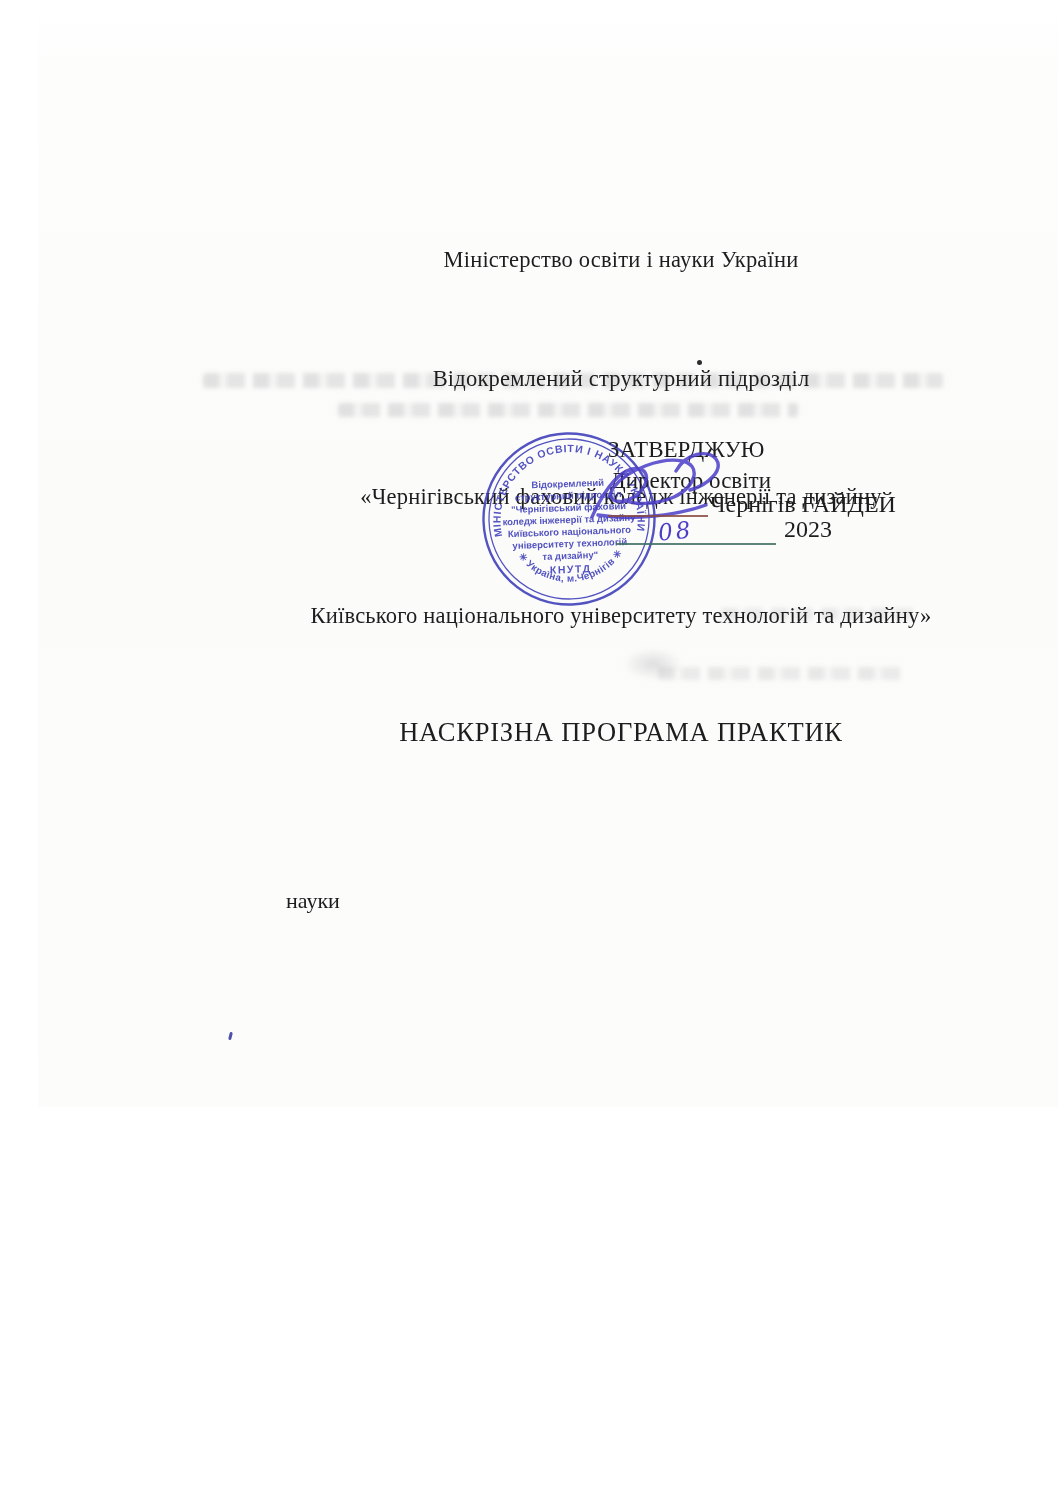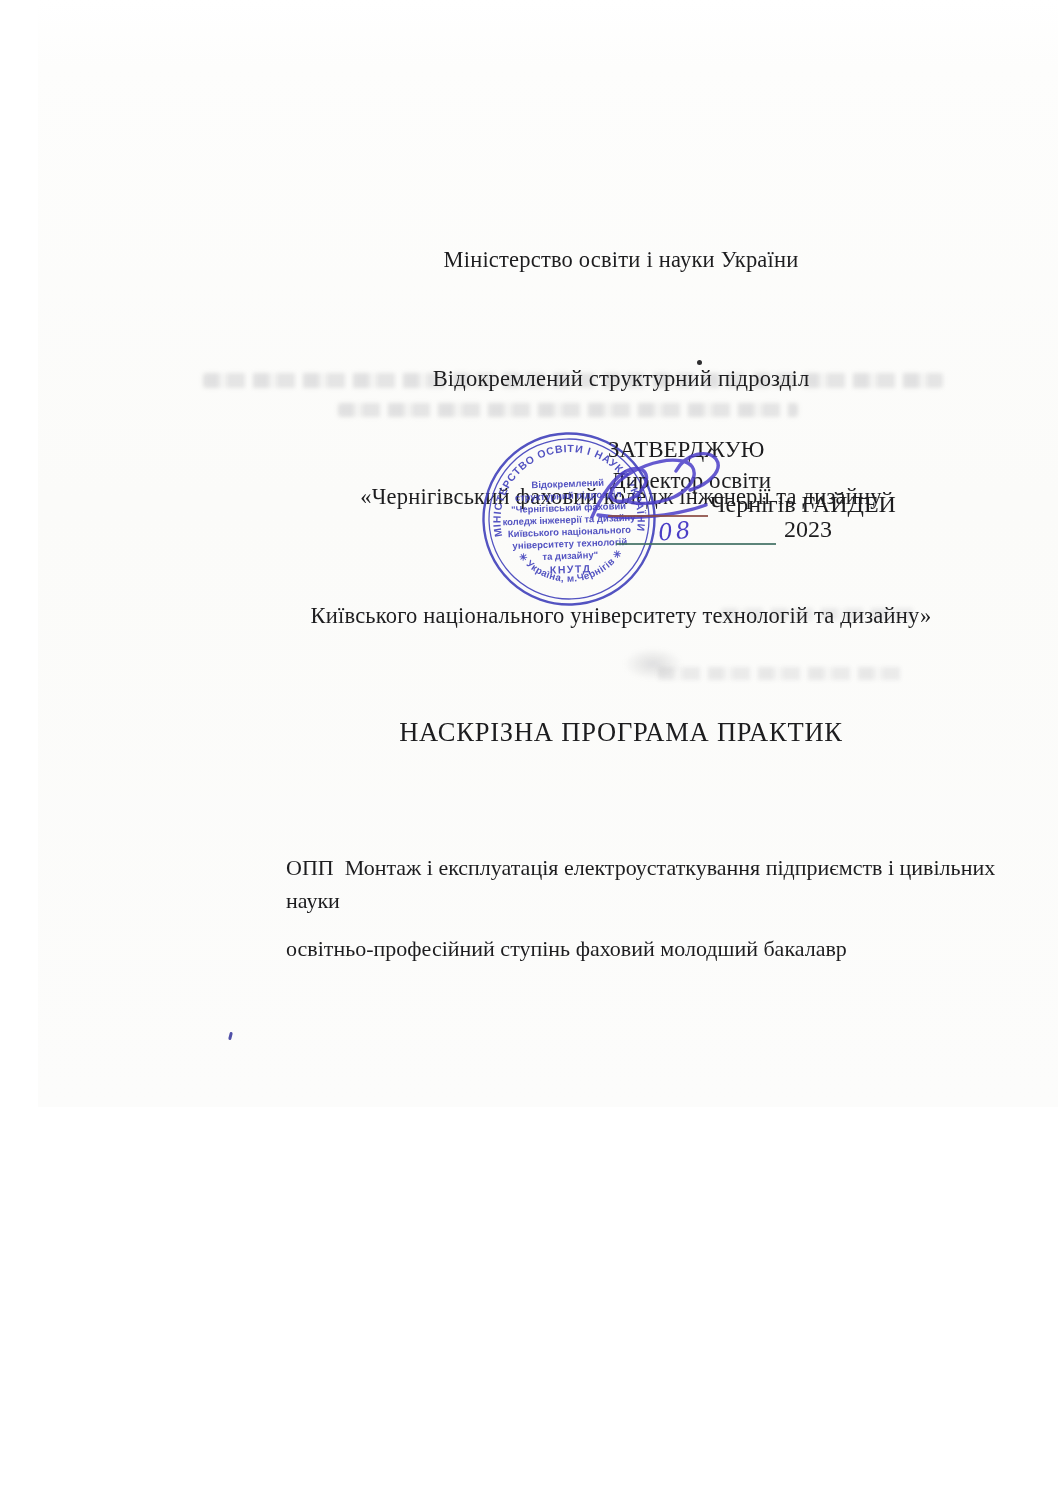--- a/index.html
+++ b/index.html
@@ -101,23 +101,21 @@
 
   <div class="abs sig-underline" style="left:570px;top:515px;width:100px;background:#8a4a42;"></div>
   <div class="abs doc-text name-line" style="left:672px;top:491px;">Чернігів ГАЙДЕЙ</div>
 
   <div class="abs hand-date" style="left:620px;top:518px;">08</div>
   <div class="abs sig-underline" style="left:578px;top:543px;width:160px;background:#3f6f63;"></div>
   <div class="abs doc-text name-line" style="left:746px;top:516px;">2023</div>
 
   <div class="abs doc-text centered-block doc-title">НАСКРІЗНА ПРОГРАМА ПРАКТИК</div>
 
-  <div class="abs doc-text body-line" style="top:855px;">ОПП  Монтаж і експлуатація електроустаткування підприємств і цивільних</div>
   <div class="abs doc-text body-line" style="top:888px;">науки</div>
-  <div class="abs doc-text body-line" style="top:936px;">освітньо-професійний ступінь фаховий молодший бакалавр</div>
 
   <div class="abs" style="left:191px;top:1032px;width:3px;height:8px;background:#5050a8;transform:rotate(14deg);border-radius:2px;"></div>
   <div class="abs speck" style="left:405px;top:1115px;width:4px;height:4px;background:rgba(120,140,120,.4);"></div>
   <div class="abs speck" style="left:886px;top:1123px;width:6px;height:5px;background:#e2e283;opacity:.8;"></div>
   <div class="abs speck" style="left:896px;top:1117px;width:4px;height:4px;background:#e8e89a;opacity:.7;"></div>
 
   <div class="abs doc-text centered-block footer-year">2023</div>
 
 </div>
 

